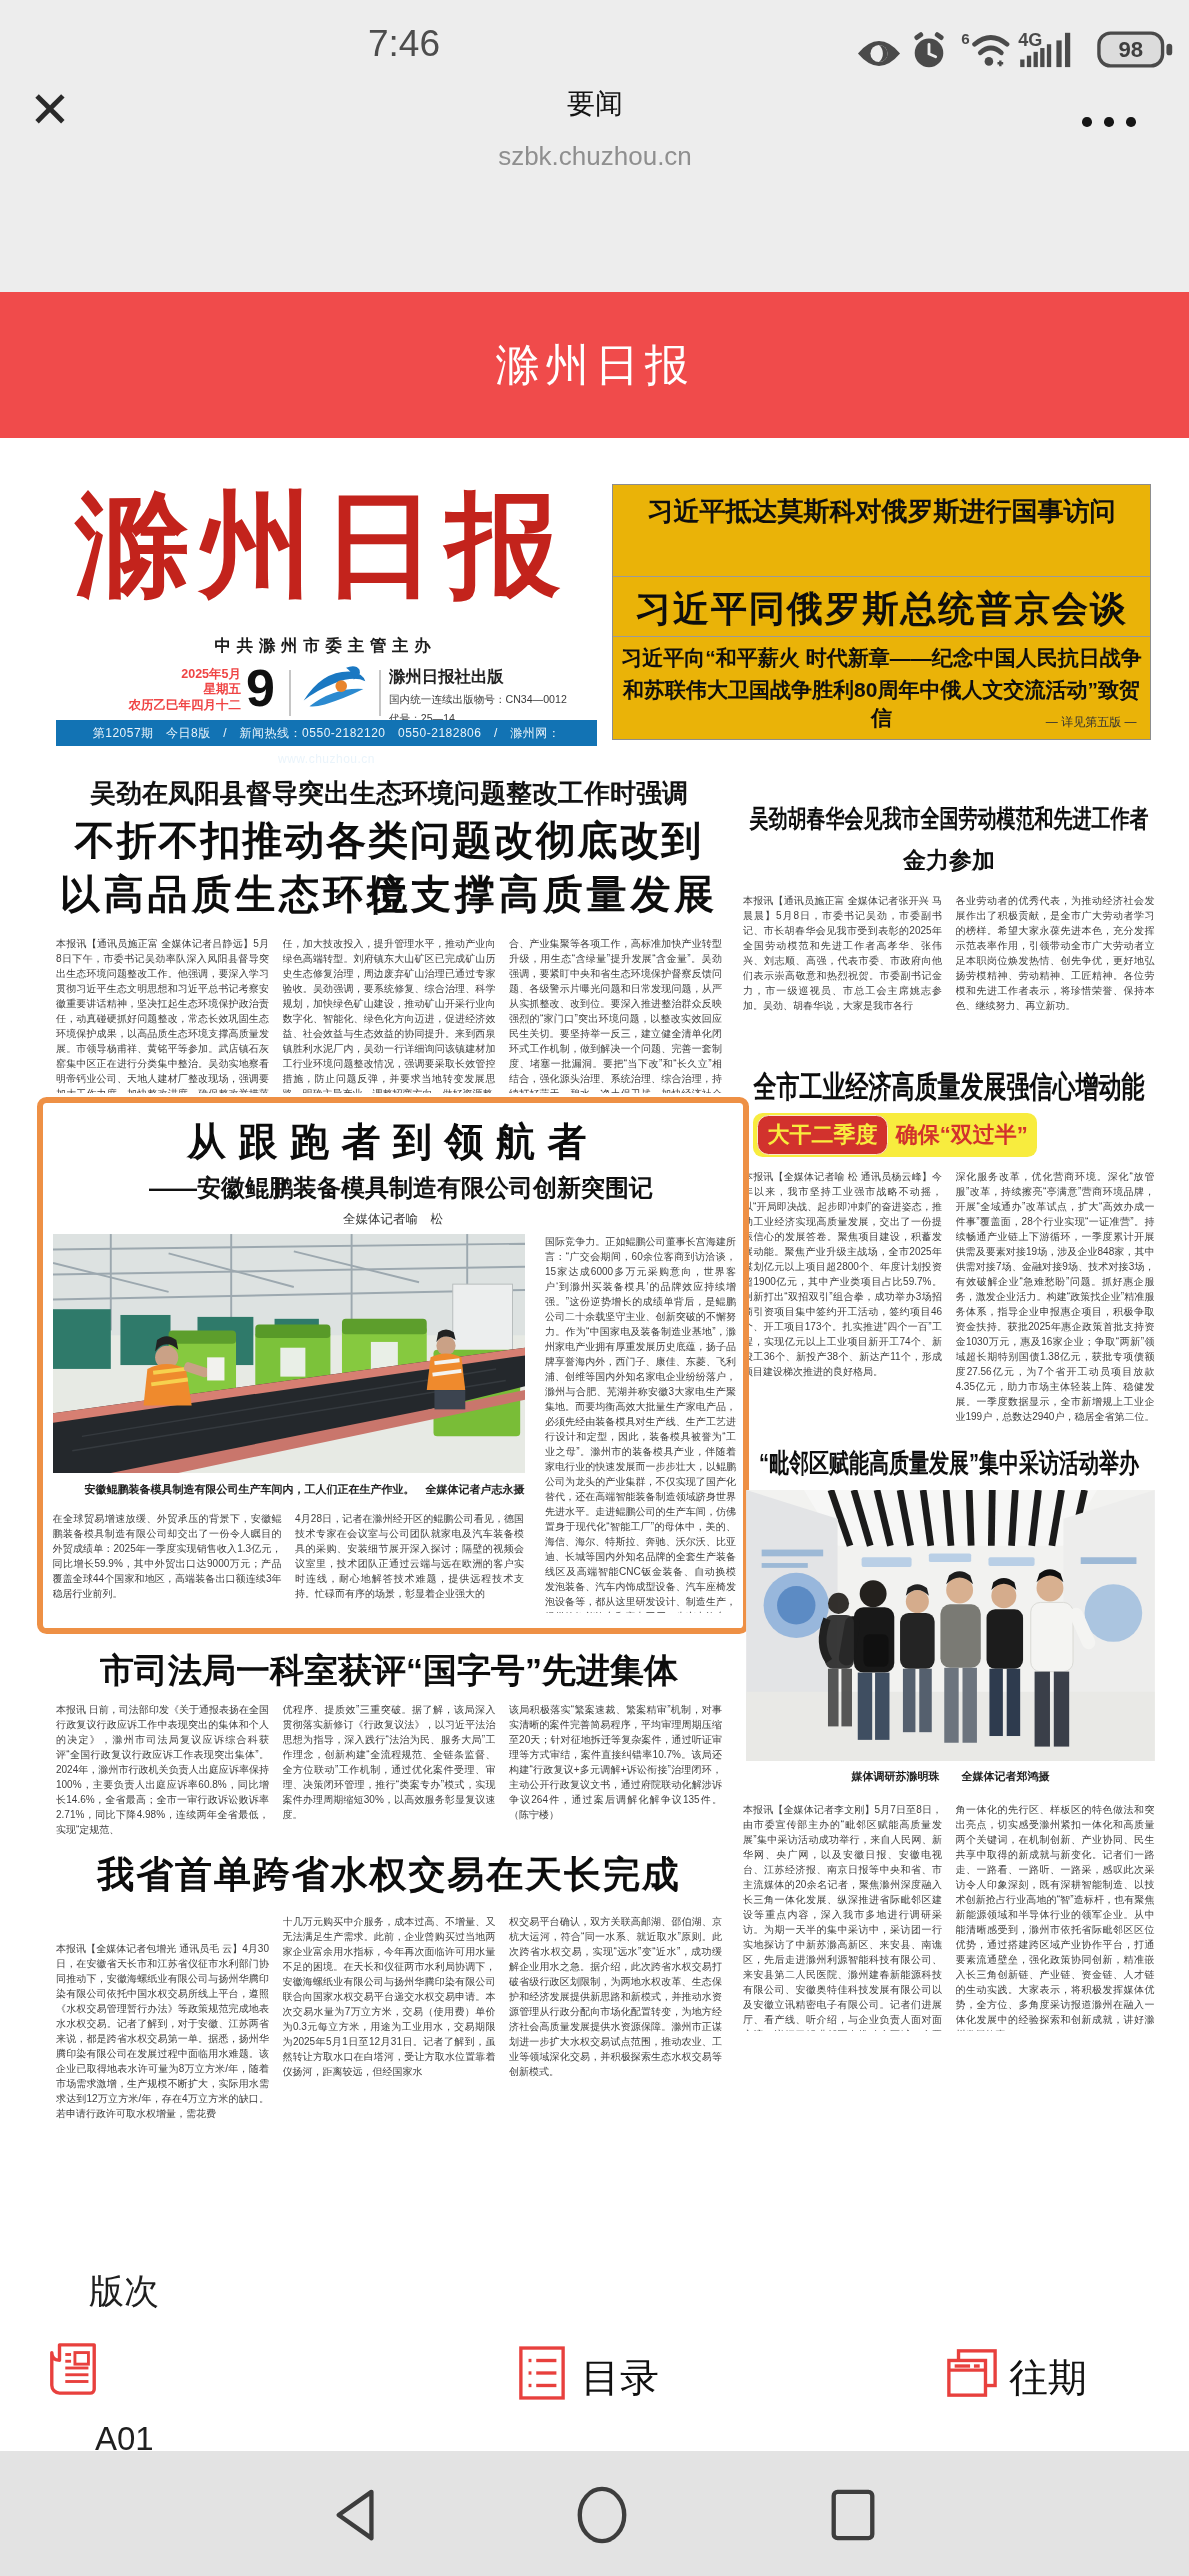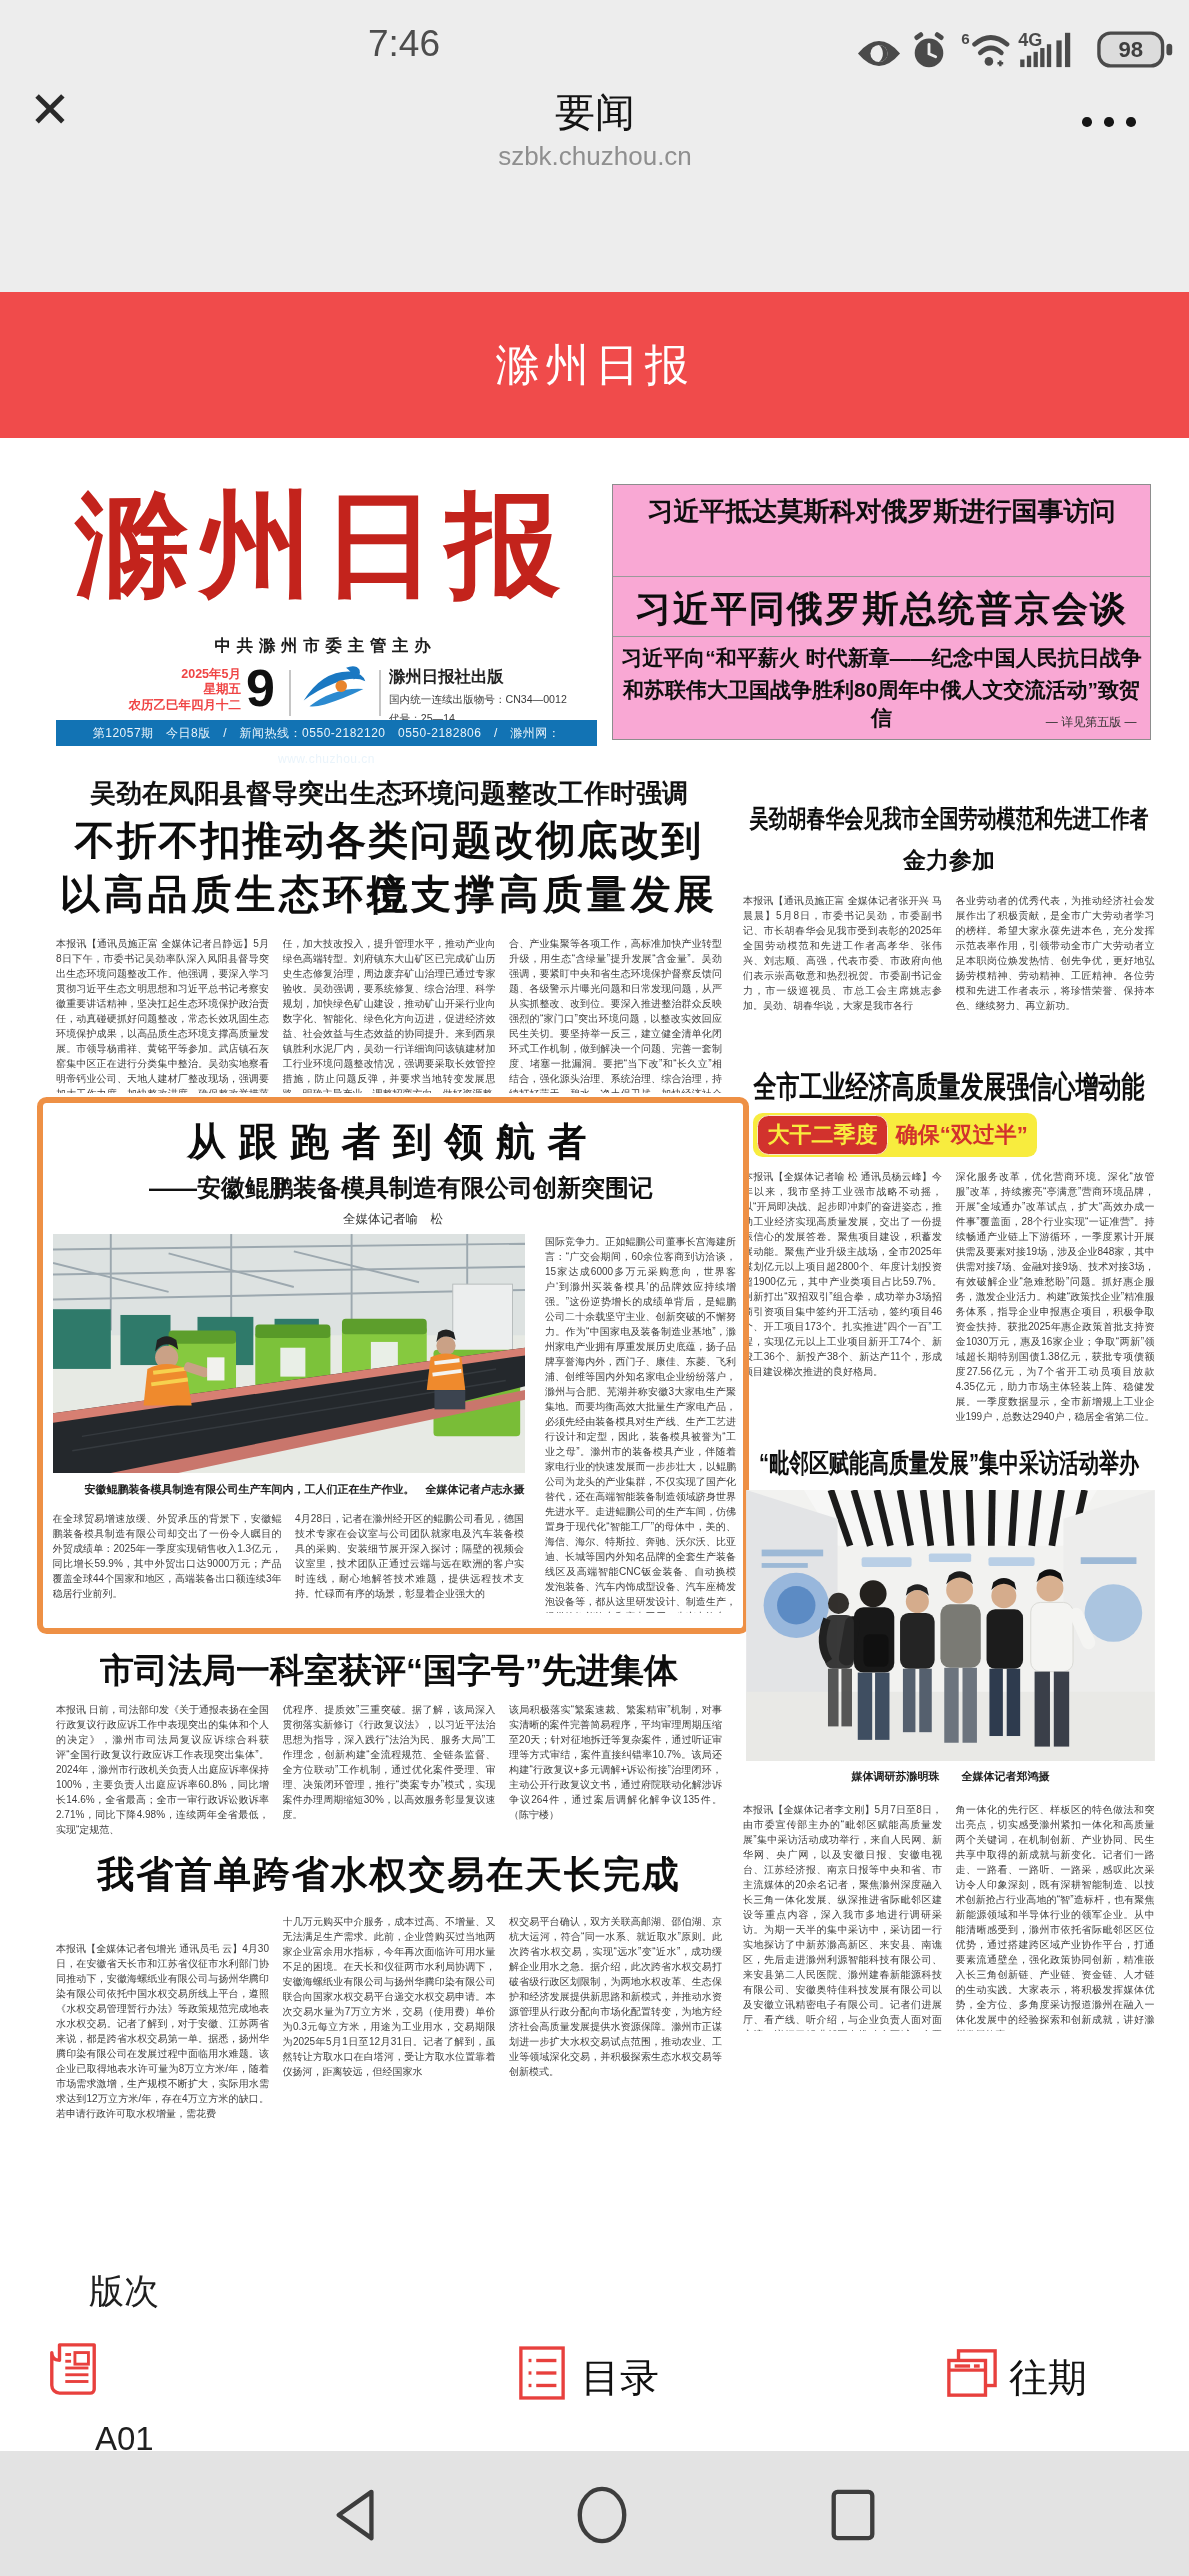--- a/index.html
+++ b/index.html
@@ -3,42 +3,42 @@
 <meta charset="utf-8">
 <style>
   html,body{margin:0;padding:0;background:#888;}
   #screen{position:relative;width:1190px;height:2576px;background:#fff;overflow:hidden;
           font-family:"Liberation Sans","DejaVu Sans",sans-serif;-webkit-font-smoothing:antialiased;}
   .abs{position:absolute;}
   .serif{font-family:"DejaVu Serif","Liberation Serif",serif;}
   
   .chrome{position:absolute;left:0;top:0;width:1190px;height:292px;background:#ededed;}
   .time{position:absolute;left:368px;top:23px;font-size:37px;color:#4d4d4d;}
-  .btitle{position:absolute;left:0;top:85px;width:1190px;text-align:center;font-size:40px;font-weight:500;color:#141414;}
+  .btitle{position:absolute;left:0;top:85px;width:1190px;text-align:center;font-size:28px;font-weight:500;color:#141414;}
   .burl{position:absolute;left:0;top:141px;width:1190px;text-align:center;font-size:26px;color:#8f8f8f;}
   .closex{position:absolute;left:29px;top:85px;font-size:50px;font-weight:300;color:#2a2a2a;line-height:1;}
   .dots{position:absolute;right:54px;top:117px;display:flex;gap:12.5px;}
   .dots i{width:9.6px;height:9.6px;border-radius:50%;background:#161616;}
   
   .banner{position:absolute;left:0;top:292px;width:1190px;height:146px;background:#f04b4b;}
   .banner div{line-height:146px;text-align:center;color:#fff;font-size:44px;letter-spacing:5.8px;font-weight:500;}
   
   .mast-title{position:absolute;left:60px;top:476px;width:525px;text-align:center;font-size:114px;font-weight:bold;
               color:#c3231c;letter-spacing:9.6px;line-height:1.2;}
   .organizer{position:absolute;left:56px;top:635px;width:539px;text-align:center;font-size:16.4px;letter-spacing:5.8px;color:#1c1c1c;font-weight:600;}
   .dateblk{position:absolute;left:108px;top:667px;width:133px;text-align:right;font-size:12.5px;line-height:15.4px;color:#ef4444;font-weight:600;}
   .daynum{position:absolute;left:246px;top:658px;font-size:52px;font-weight:bold;color:#101010;}
   .vline{position:absolute;width:1.9px;background:#c6c6c6;}
   .pubblk{position:absolute;left:389px;top:666px;width:221px;color:#222;}
   .pub1{font-size:16.4px;font-weight:bold;}
   .pub2{font-size:10.6px;margin-top:4.8px;color:#3a3a3a;}
   .bluebar{position:absolute;left:56px;top:720px;width:541px;height:26px;background:#1273b4;color:#eaf4fb;
            font-size:12px;line-height:26px;text-align:center;letter-spacing:0.5px;}
   
-  .hbox{position:absolute;left:612px;top:484px;width:539px;height:256px;border:1.4px solid #8d8d8d;box-sizing:border-box;background:#f9a8d4;padding-left:33px;}
+  .hbox{position:absolute;left:612px;top:484px;width:539px;height:256px;border:1.4px solid #8d8d8d;box-sizing:border-box;background:#eab308;padding-left:33px;}
   .hbox .hl{position:absolute;left:0;width:100%;text-align:center;color:#0e0e0e;font-weight:bold;}
   .hdiv{position:absolute;left:0;width:100%;height:1.4px;background:#9a9a9a;}
   .hmore{position:absolute;right:13.5px;bottom:7.7px;font-size:12px;color:#333;}
   
   .kicker{position:absolute;left:56px;top:776px;width:666px;text-align:center;font-size:26px;font-weight:bold;color:#121212;}
   .bigt{position:absolute;width:666px;left:56px;text-align:center;font-weight:bold;color:#0d0d0d;}
   .cols{position:absolute;display:flex;overflow:hidden;}
   .col{font-size:10px;line-height:15px;text-align:justify;color:#3e3e3e;overflow:hidden;filter:blur(0.2px);}
   .rt{position:absolute;left:743px;width:412px;text-align:center;font-weight:bold;color:#0e0e0e;white-space:nowrap;}
   .cond{transform:scaleY(1.32);transform-origin:50% 0;}

